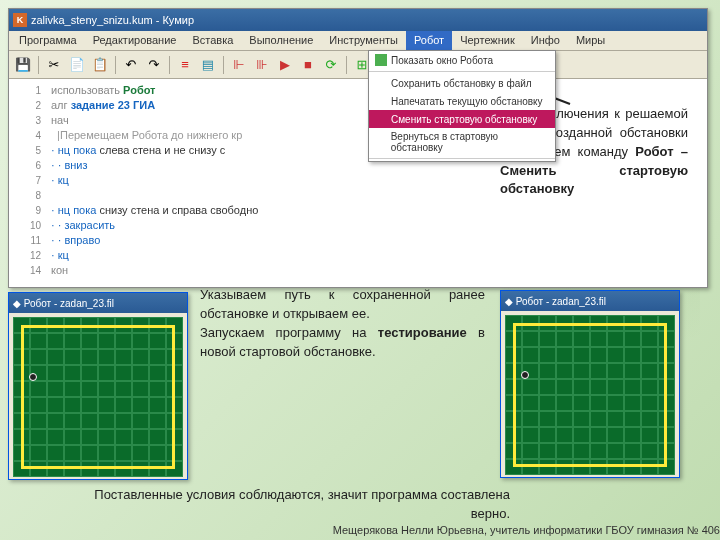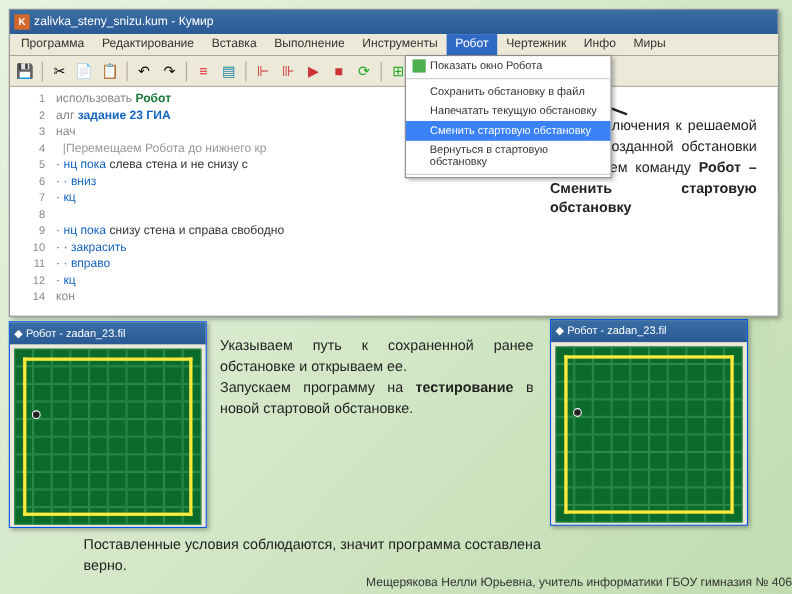--- a/index.html
+++ b/index.html
@@ -9,21 +9,21 @@
 .titlebar{height:22px;background:linear-gradient(#3b6ea5,#2a5a94);display:flex;align-items:center;padding:0 4px;color:#fff;font-size:11px}
 .titlebar-icon{width:14px;height:14px;background:#d4682a;margin-right:4px;display:flex;align-items:center;justify-content:center;color:#fff;font-size:9px;font-weight:bold}
 .menubar{height:20px;background:#ece9d8;border-bottom:1px solid #aca899;display:flex;font-size:11px;padding:0 2px}
 .menu-item{padding:3px 8px;cursor:pointer;color:#333}
 .menu-item.active{background:#316ac5;color:#fff}
 .toolbar{height:28px;background:#ece9d8;border-bottom:1px solid #aca899;display:flex;align-items:center;padding:0 4px;gap:3px}
 .tool-btn{width:20px;height:20px;display:flex;align-items:center;justify-content:center;cursor:pointer;font-size:13px}
 .tool-sep{width:1px;height:18px;background:#aca899;margin:0 2px}
 .dropdown{position:absolute;left:368px;top:50px;width:188px;background:#fff;border:1px solid #888;box-shadow:2px 2px 4px rgba(0,0,0,0.3);z-index:10}
 .dd-item{padding:3px 6px;font-size:10px;color:#333;cursor:pointer;display:flex;align-items:center;gap:4px}
-.dd-item.hl{background:#3b82f6;color:#fff}
+.dd-item.hl{background:#be185d;color:#fff}
 .dd-sep{height:1px;background:#ccc;margin:2px 0}
 .dd-icon{width:12px;height:12px;display:inline-block}
 .dd-icon.green{background:#4caf50}
 .code-area{padding:4px 8px;font-family:'Courier New',monospace;font-size:11px;line-height:15px}
 .code-line{display:flex}
 .line-num{width:24px;text-align:right;color:#888;margin-right:10px;font-size:10px}
 .code-text{white-space:pre}
 .kw-use{color:#888}
 .kw-robot{color:#1a7a3a;font-weight:bold}
 .kw-alg{color:#888}
@@ -42,23 +42,23 @@
 .grid-cells{position:absolute;inset:0;display:grid;grid-template-columns:repeat(10,1fr);grid-template-rows:repeat(10,1fr)}
 .cell{border:1px solid #2a8a4a}
 .wall-top{position:absolute;left:8px;top:8px;right:8px;height:3px;background:#ffeb3b}
 .wall-left{position:absolute;left:8px;top:8px;bottom:8px;width:3px;background:#ffeb3b}
 .wall-right{position:absolute;right:8px;top:8px;bottom:8px;width:3px;background:#ffeb3b}
 .wall-bottom{position:absolute;left:8px;right:8px;bottom:8px;height:3px;background:#ffeb3b}
 .robot-dot{position:absolute;width:8px;height:8px;background:#222;border-radius:50%;border:1px solid #fff}
 .rw1 .robot-dot{left:16px;top:56px}
 .rw2 .robot-dot{left:16px;top:56px}
 .text-block{position:absolute;font-size:13px;color:#222;line-height:1.45;text-align:justify}
-.tb1{left:200px;top:305px;width:285px}
+.tb1{left:200px;top:286px;width:285px}
 .tb2{left:500px;top:105px;width:188px}
-.tb3{left:76px;top:486px;width:450px;text-align:left}
+.tb3{left:60px;top:486px;width:450px;text-align:right}
 .footer{position:absolute;bottom:4px;left:0;right:0;text-align:right;font-size:11px;color:#333}
 .arrow{position:absolute;left:452px;top:56px;width:120px;height:50px;pointer-events:none}
 .arrow-line{stroke:#222;stroke-width:2;fill:none}
 b{font-weight:bold}
 </style>
 </head>
 <body>
 
 <div class="decor"></div>
 

